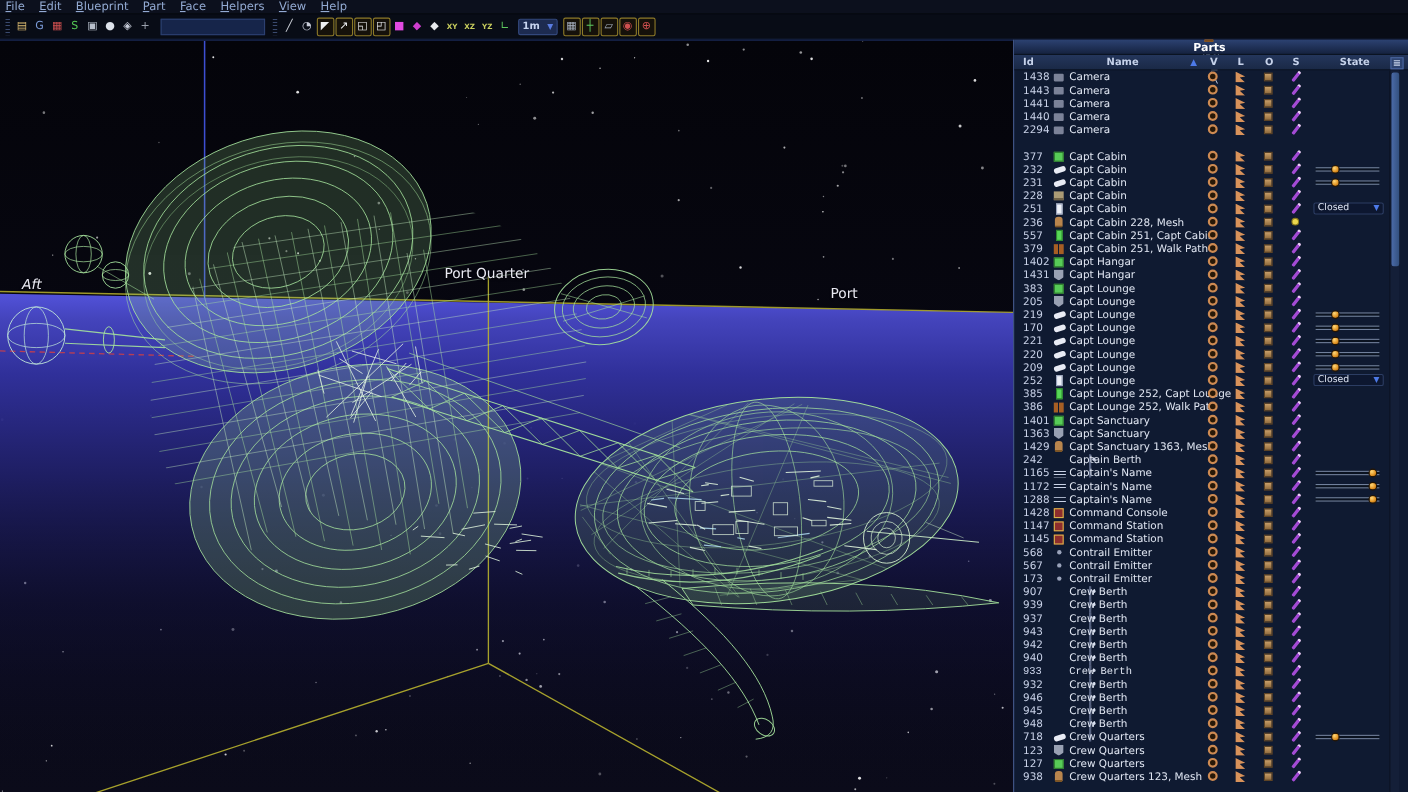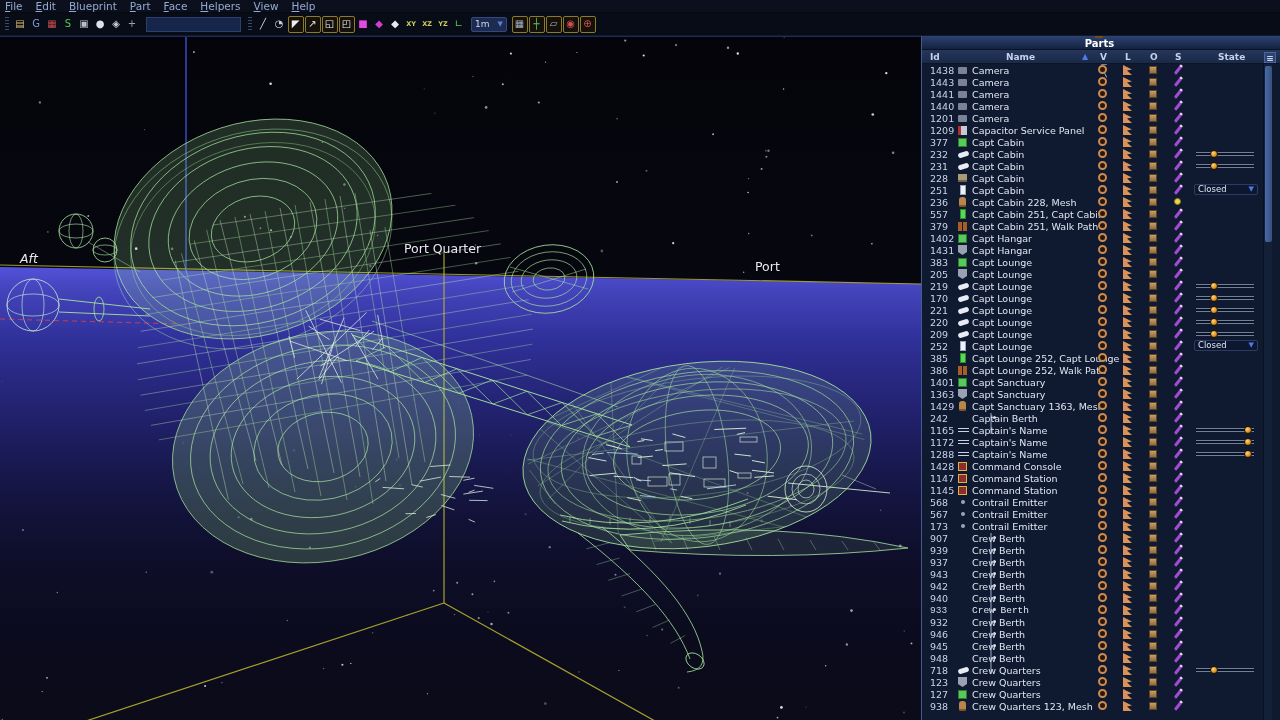--- a/index.html
+++ b/index.html
@@ -15,21 +15,21 @@
   .grip{width:4px;height:15px;margin:0 3px;background:repeating-linear-gradient(180deg,#3a4souven,#3a4a6e 0 1px,transparent 1px 3px);
     background:repeating-linear-gradient(180deg,#3a4a6e 0 1px,transparent 1px 3px);}
   .tbtn{width:15px;height:16px;margin:0 .5px;display:flex;align-items:center;justify-content:center;
     font-size:10px;line-height:1;border-radius:2px;}
   .tbtn.boxed{border:1px solid #8d7a28;background:#15110a;width:16px;height:17px;}
   .tbtn.txt{font-size:6.5px;font-weight:bold;letter-spacing:0;}
   #tb-search{width:95px;height:15px;margin:0 4px 0 6px;background:#16254a;border:1px solid #2c4070;
     color:#cdd7ee;font-size:9px;padding:0 3px;outline:none;}
   .tb-drop{width:36px;height:15px;margin:0 4px;background:#1d2b50;border:1px solid #33487c;border-radius:2px;
     display:flex;align-items:center;justify-content:space-between;padding:0 3px;}
-  .tb-drop .val{font-size:9px;color:#c8d4ee;}
+  .tb-drop .val{font-size:9px;color:#c8d4ee;font-weight:bold;}
   .tb-drop .arr{font-size:7px;color:#5a7ce0;}
   
   #viewport{position:absolute;left:0;top:36px;width:921px;height:684px;overflow:hidden;border-top:1px solid #1b2c5a;}
   #viewport svg{position:absolute;left:0;top:0;}
   .vlabel{position:absolute;color:#e9e9f2;font-size:12.5px;text-shadow:0 1px 2px #000;}
   
   #panel{position:absolute;left:921px;top:36px;width:359px;height:684px;background:#0f1a31;
     border-left:1px solid #44598c;}
   #ptitle{position:absolute;left:0;top:0;width:100%;height:14px;
     background:linear-gradient(180deg,#2c4272,#15223f);border-bottom:1px solid #0a1322;
@@ -591,32 +591,23 @@
       <div class="prow" style="top: 36px;">
         <span class="rid">1440</span>
         <span class="picon i-camera"></span>
         <span class="rname">Camera</span>
         <span class="cv"></span>
         <span class="cl"></span>
         <span class="co"></span>
         <span class="cs"></span>
       </div>
       <div class="prow" style="top: 48px;">
-        <span class="rid">1201</span>
+        <span class="rid">2294</span>
         <span class="picon i-camera"></span>
         <span class="rname">Camera</span>
-        <span class="cv"></span>
-        <span class="cl"></span>
-        <span class="co"></span>
-        <span class="cs"></span>
-      </div>
-      <div class="prow" style="top: 60px;">
-        <span class="rid">1209</span>
-        <span class="picon i-panel"></span>
-        <span class="rname">Capacitor Service Panel</span>
         <span class="cv"></span>
         <span class="cl"></span>
         <span class="co"></span>
         <span class="cs"></span>
       </div>
       <div class="prow" style="top: 72px;">
         <span class="rid">377</span>
         <span class="picon i-green"></span>
         <span class="rname">Capt Cabin</span>
         <span class="cv"></span>

